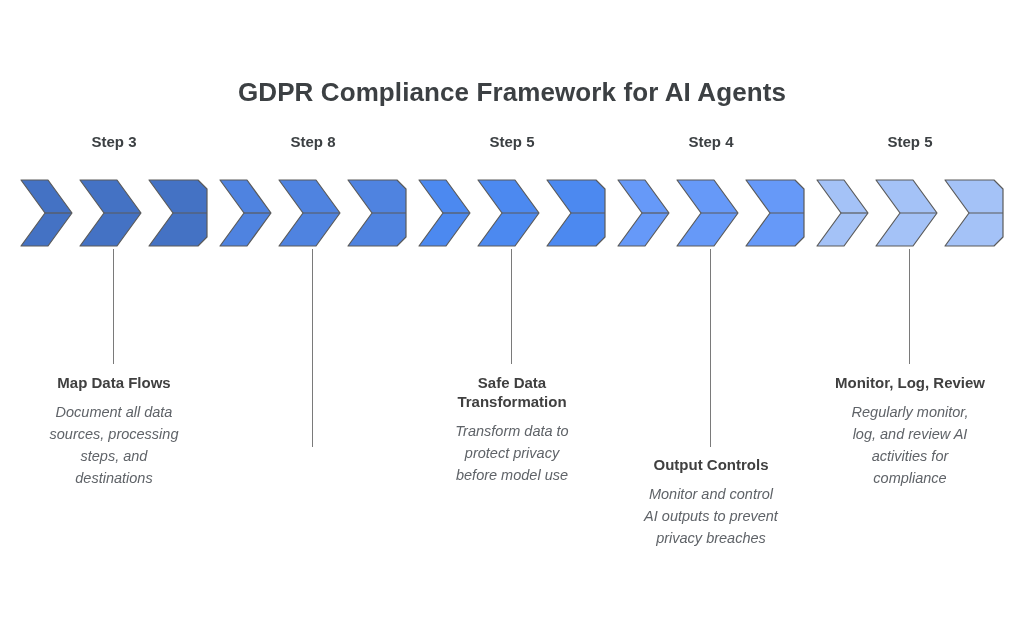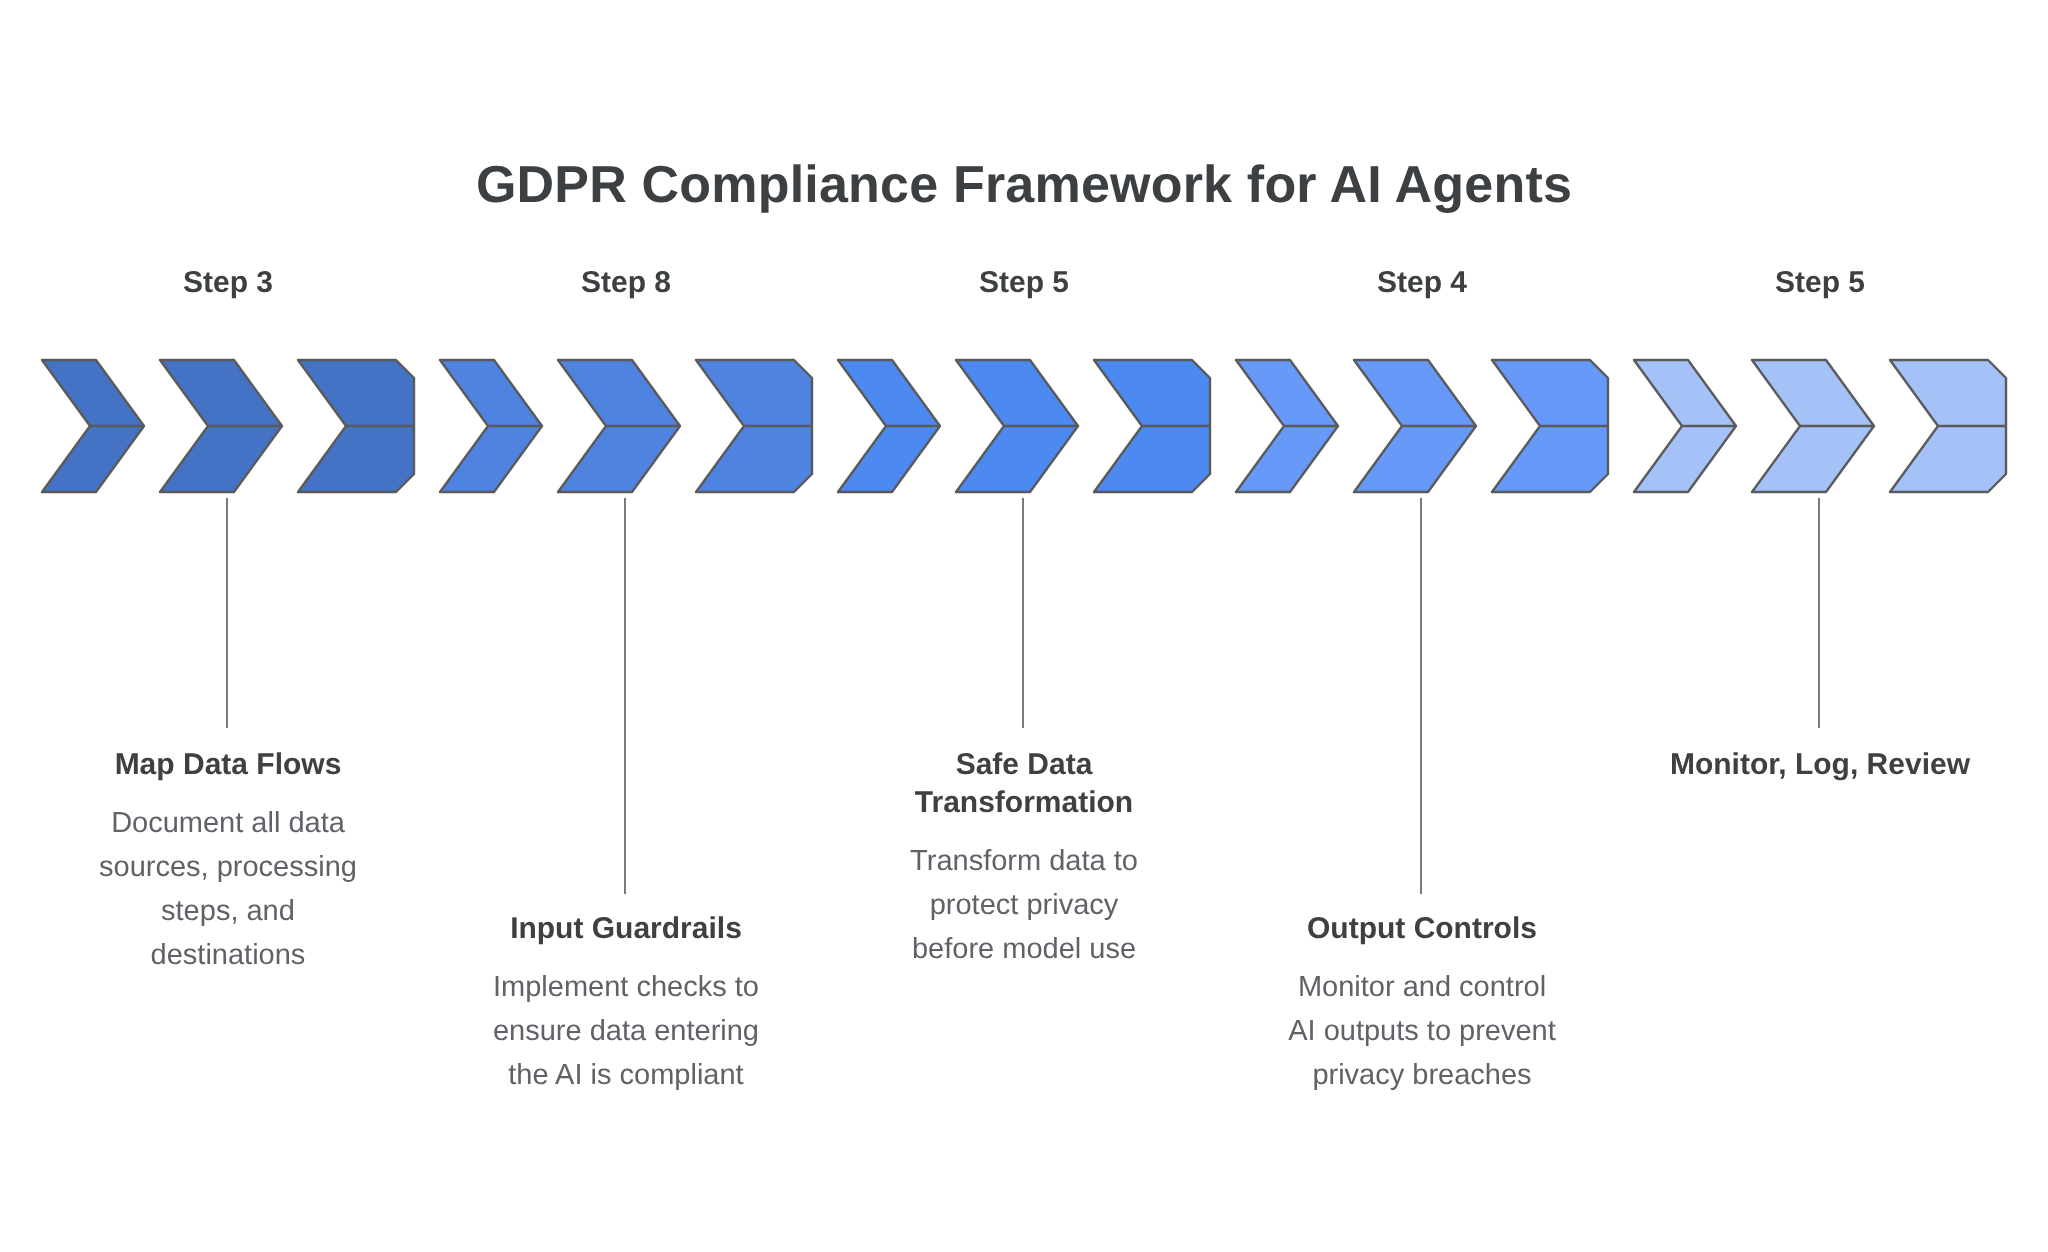--- a/index.html
+++ b/index.html
@@ -100,20 +100,21 @@
     padding: 0 2px;
   }
   .block-desc {
     font-size: 14.5px;
     font-weight: normal;
     color: #5f6368;
     line-height: 22px;
     margin: 0;
     padding: 0 6px;
     white-space: pre-line;
+    font-style: italic;
   }
 
   
   .text-block.high { top: 373px; }
   .text-block.low  { top: 455px; }
 </style>
 </head>
 <body>
 
 <div id="canvas">
@@ -158,26 +159,20 @@
           <polygon points="137,3 186,3 195,12 195,60 186,69 137,69 161,36" fill="#4f83e0"></polygon>
           <line x1="33" y1="36" x2="60" y2="36"></line>
           <line x1="92" y1="36" x2="129" y2="36"></line>
           <line x1="161" y1="36" x2="195" y2="36"></line>
         </g>
       </svg>
     </div>
 
     <div class="connector" style="top:249px; height:198px;"></div>
 
-    <div class="text-block low">
-      <p class="block-title">Input Guardrails</p>
-      <p class="block-desc">Implement checks to
-ensure data entering
-the AI is compliant</p>
-    </div>
   </div>
 
   <div class="step-col s3">
     <div class="step-label">Step 5</div>
 
     <div class="chev-group">
       <svg width="204" height="72" viewBox="0 0 204 72">
         <g stroke="#5a5a5a" stroke-width="1.2" stroke-linejoin="round">
           <polygon points="9,3 36,3 60,36 36,69 9,69 33,36" fill="#4c89f0"></polygon>
           <polygon points="68,3 105,3 129,36 105,69 68,69 92,36" fill="#4c89f0"></polygon>
@@ -239,16 +234,20 @@
           <line x1="92" y1="36" x2="129" y2="36"></line>
           <line x1="161" y1="36" x2="195" y2="36"></line>
         </g>
       </svg>
     </div>
 
     <div class="connector" style="top:249px; height:115px;"></div>
 
     <div class="text-block high">
       <p class="block-title">Monitor, Log, Review</p>
+      <p class="block-desc">Regularly monitor,
+log, and review AI
+activities for
+compliance</p>
     </div>
   </div>
 
 </div>
 
 </body></html>

